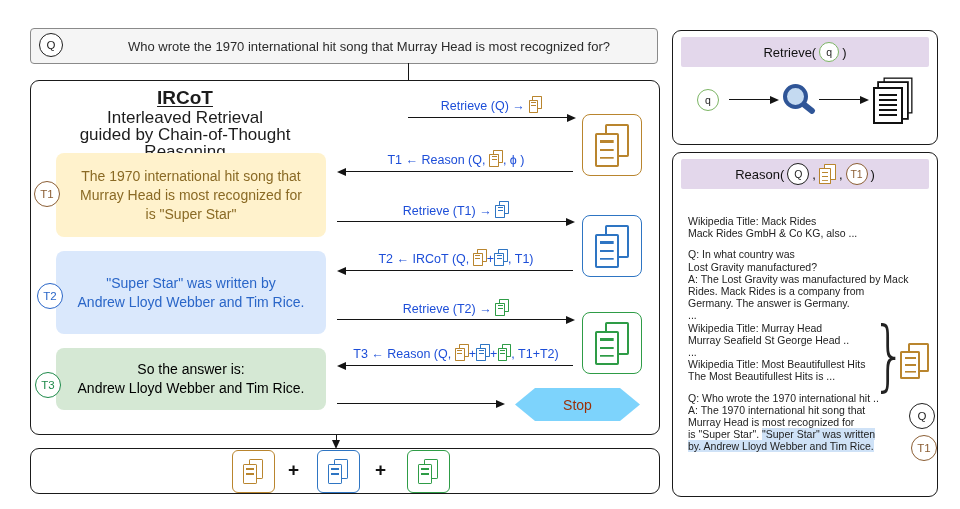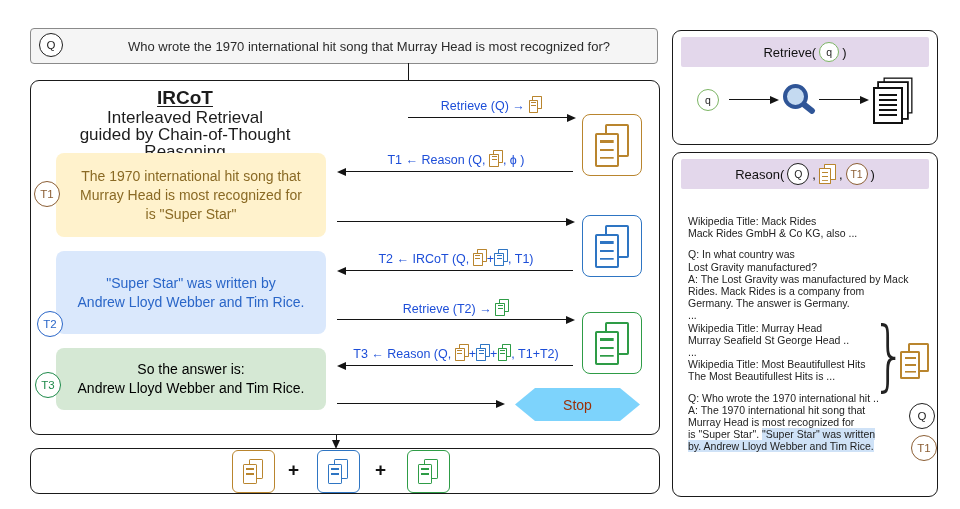--- a/index.html
+++ b/index.html
@@ -120,37 +120,40 @@
     <div>is "Super Star"</div>
   </div>
   <span class="circ c26 brown abs" style="left:34px;top:181px;">
     <span>T1</span>
   </span>
 
   <div class="tbox t2" style="top:251px;height:83px;">
     <div>"Super Star" was written by</div>
     <div>Andrew Lloyd Webber and Tim Rice.</div>
   </div>
-  <span class="circ c26 blue abs" style="left:37px;top:283px;margin-top:28px;">
+  <span class="circ c26 blue abs" style="left:37px;top:283px;">
     <span>T2</span>
   </span>
 
   <div class="tbox t3" style="top:348px;height:62px;">
     <div>So the answer is:</div>
     <div>Andrew Lloyd Webber and Tim Rice.</div>
   </div>
   <span class="circ c26 green abs" style="left:35px;top:372px;">
     <span>T3</span>
   </span>
 
   <div class="flow-label" style="left:408px;top:96px;width:167px;">
     <span>Retrieve (Q) → </span><span class="icons"><span class="doc orange"></span></span><span></span>
   </div>
   <div class="flow-label" style="left:337px;top:150px;width:238px;">
     <span>T1 ← Reason (Q, </span><span class="icons"><span class="doc orange"></span></span><span>, ϕ )</span>
+  </div>
+  <div class="flow-label" style="left:337px;top:201px;width:238px;">
+    <span>Retrieve (T1) → </span><span class="icons"><span class="doc blue"></span></span><span></span>
   </div>
   <div class="flow-label" style="left:337px;top:249px;width:238px;">
     <span>T2 ← IRCoT (Q, </span><span class="icons"><span class="doc orange"></span>+<span class="doc blue"></span></span><span>, T1)</span>
   </div>
   <div class="flow-label" style="left:337px;top:299px;width:238px;">
     <span>Retrieve (T2) → </span><span class="icons"><span class="doc green"></span></span><span></span>
   </div>
   <div class="flow-label" style="left:337px;top:344px;width:238px;">
     <span>T3 ← Reason (Q, </span><span class="icons"><span class="doc orange"></span>+<span class="doc blue"></span>+<span class="doc green"></span></span><span>, T1+T2)</span>
   </div>

